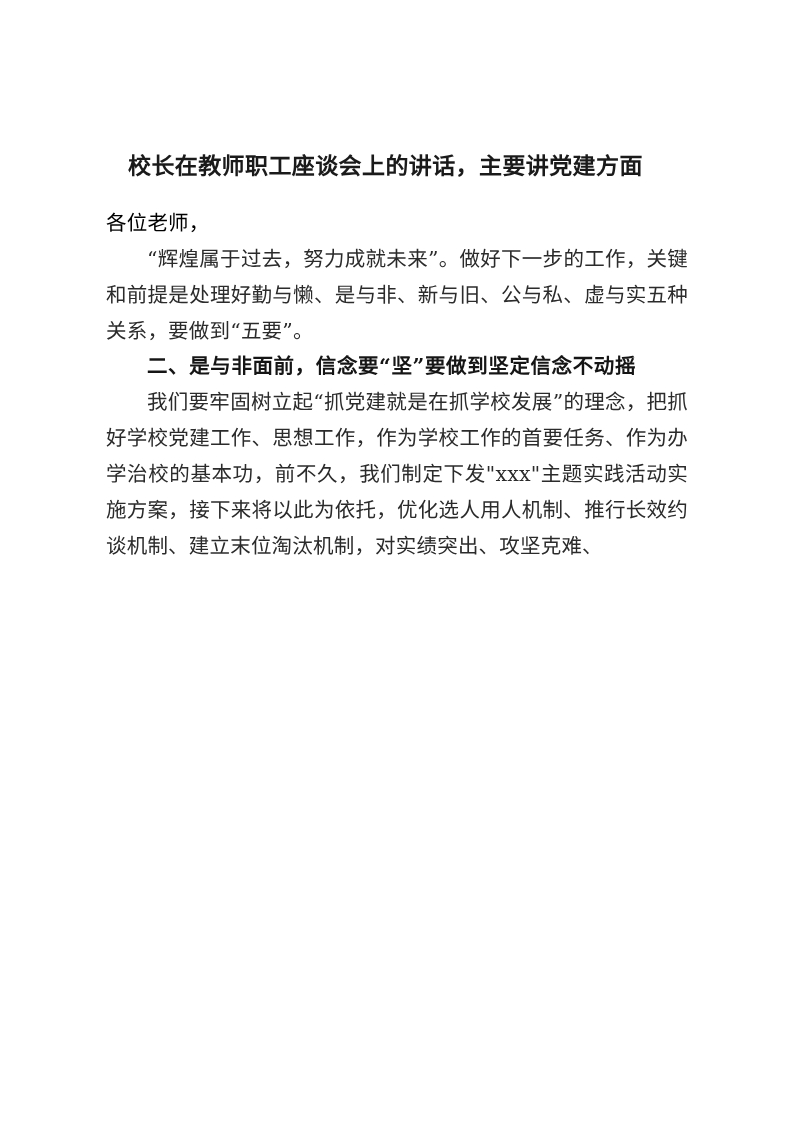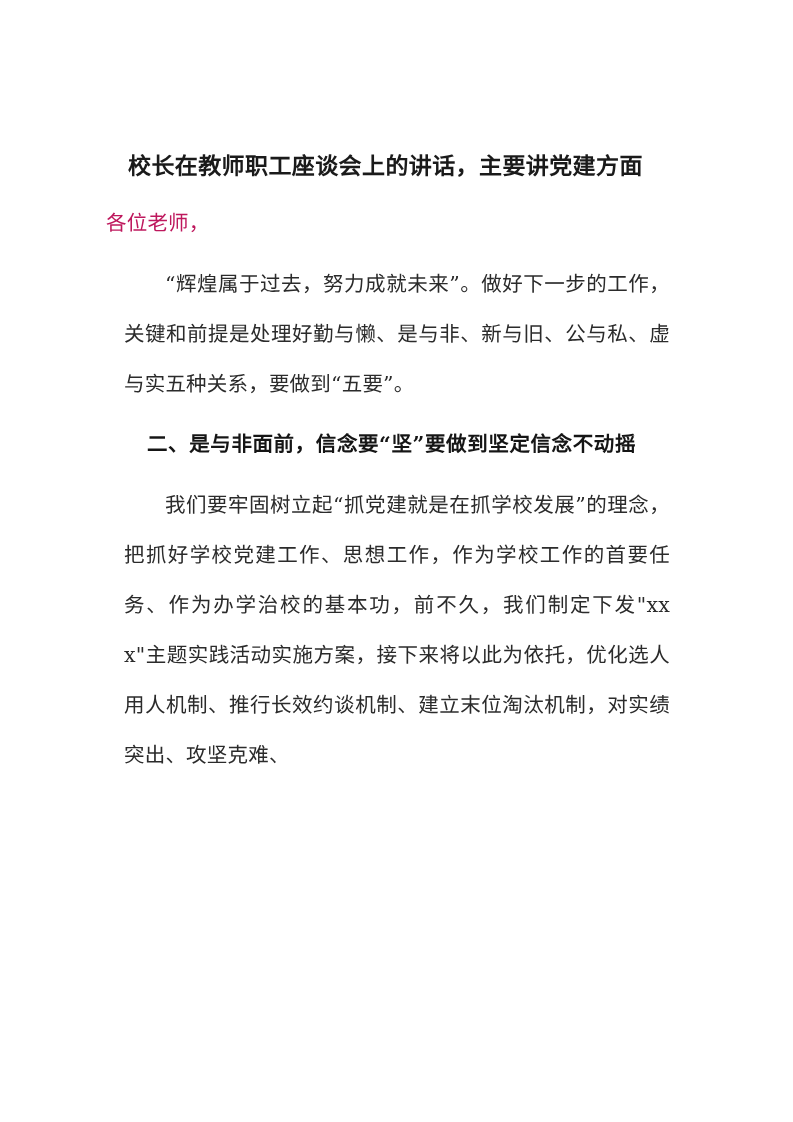--- a/index.html
+++ b/index.html
@@ -31,35 +31,35 @@
     color: #1a1a1a;
     text-align: left;
     letter-spacing: 0.4px;
     margin: 0 0 22px 22px;
     white-space: nowrap;
   }
   .salutation {
     font-family: "DejaVu Serif", "Liberation Serif", serif;
     font-size: 20.5px;
     line-height: 35px;
-    color: #be185d;
+    color: #000000;
     text-align: justify;
     text-justify: inter-ideograph;
     margin: 0;
     letter-spacing: 0.2px;
   }
   p.para {
     font-family: "DejaVu Serif", "Liberation Serif", serif;
     font-size: 20.5px;
-    line-height: 50px;
+    line-height: 36px;
     color: #2b2b2b;
     text-align: justify;
     text-justify: inter-ideograph;
     text-indent: 41px;
-    margin: 18px;
+    margin: 0;
     letter-spacing: 0.2px;
     word-break: break-all;
   }
   h2.section-heading {
     font-family: "DejaVu Serif", "Liberation Serif", serif;
     font-size: 20.5px;
     font-weight: bold;
     line-height: 35px;
     color: #151515;
     text-indent: 41px;

